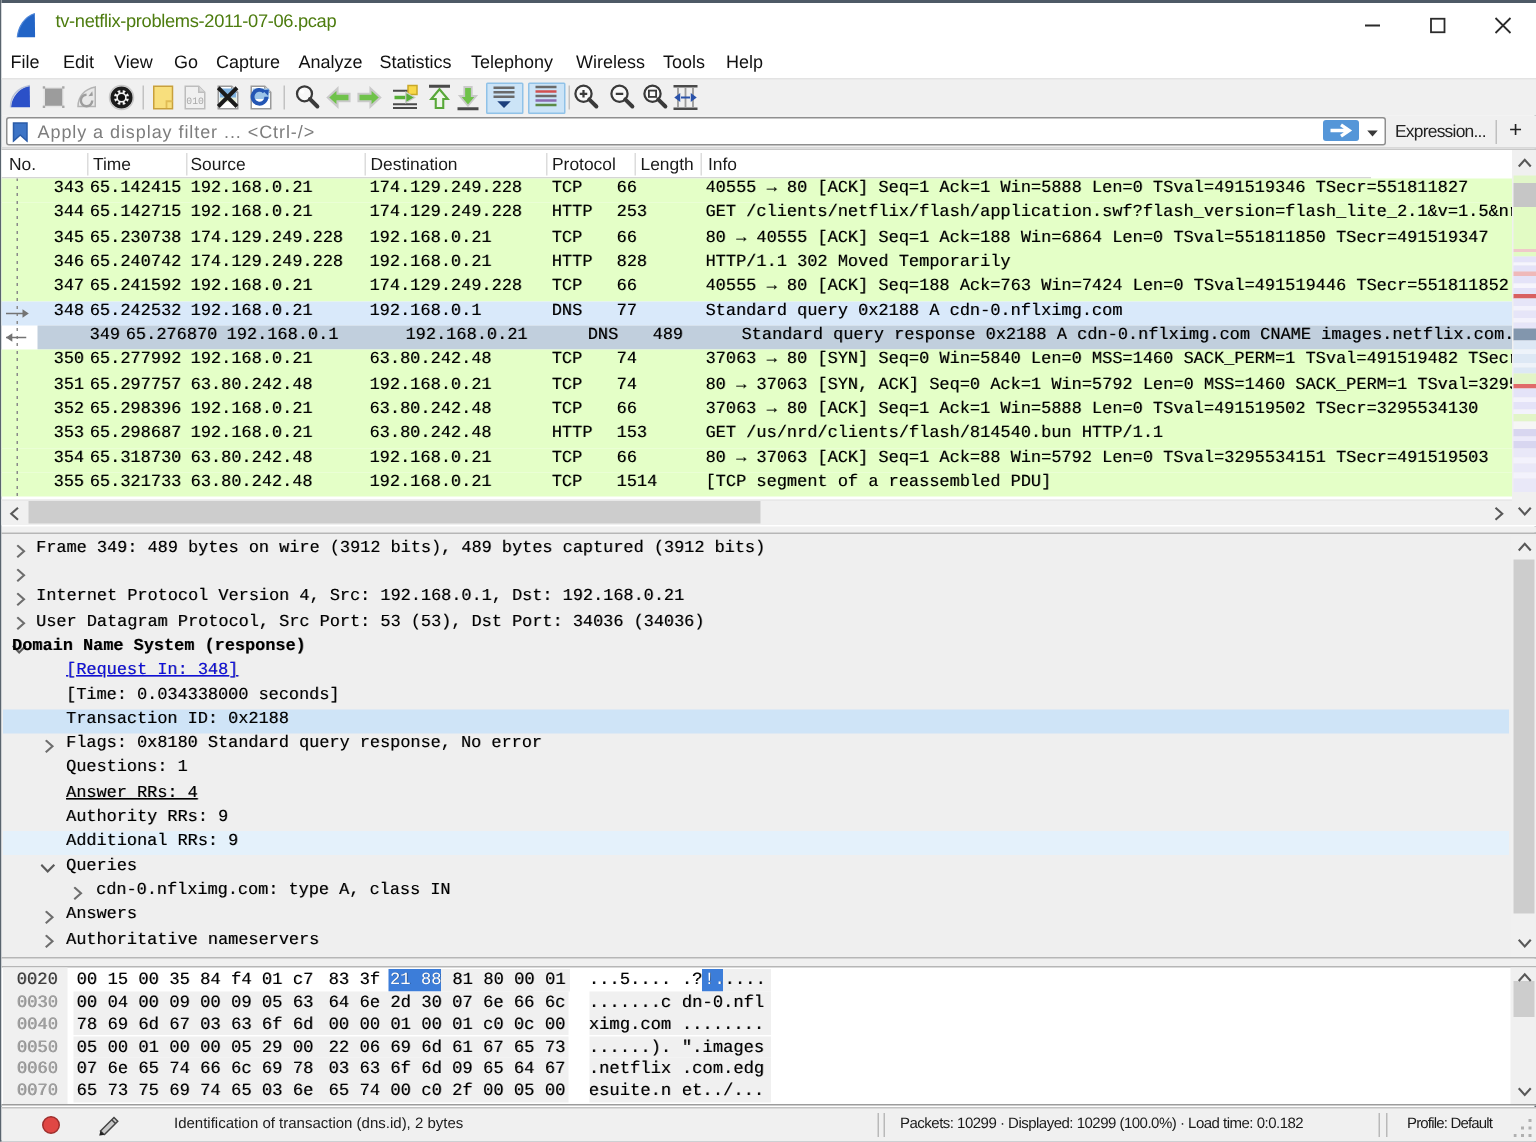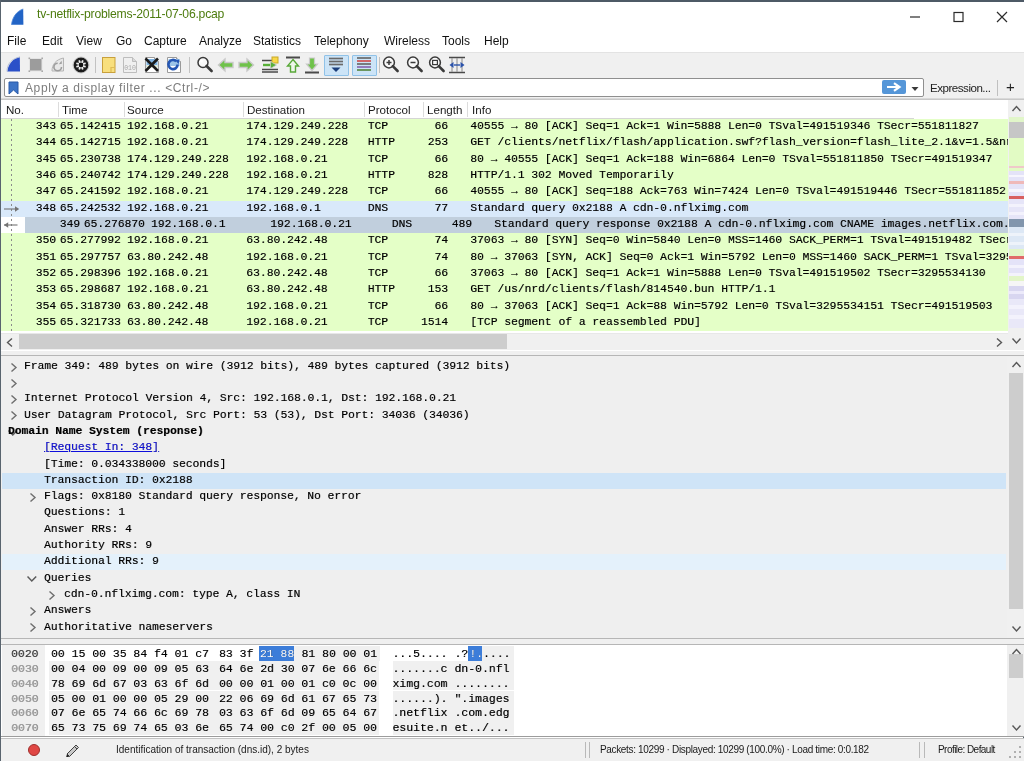--- a/index.html
+++ b/index.html
@@ -27,21 +27,21 @@
 #fplus{position:absolute;left:1005px;top:1px;font-size:15px;color:#222;}
 
 #plist{position:absolute;left:0;top:99px;width:1024px;height:252px;background:#fff;border-top:1px solid #c8c8c8;box-sizing:border-box;}
 #phead{position:absolute;left:0;top:0;width:913px;height:19px;background:#fff;border-bottom:1px solid #d5d5d5;box-sizing:border-box;}
 #phead span{position:absolute;top:3px;font-size:11.6px;color:#1a1a1a;}
 #phead i{position:absolute;top:2px;width:1px;height:15px;background:#dcdcdc;}
 .prow{position:absolute;left:0;width:1008px;height:16.33px;}
 .prow span{position:absolute;top:1px;}
 .c0{left:21px;width:34px;text-align:right;}
 .c1{left:58.8px;}.c2{left:126px;}.c3{left:245.3px;}.c4{left:366.8px;}
-.c5{left:392px;width:55px;text-align:right;}
+.c5{left:410px;width:55px;text-align:left;}
 .c6{left:469.3px;}
 .gr{background:#e4ffc7;}
 .bl{background:#d9e9fa;}
 .sel{background:#c1cfdd;margin-left:24px;}
 
 #dpane .mono{font-size:11.26px;}
 #bpane .mono{font-size:11.45px;}
 #dpane{position:absolute;left:0;top:355px;width:1024px;height:284px;background:#efefef;border-top:1px solid #b6b6b6;border-bottom:1px solid #b6b6b6;box-sizing:border-box;}
 
 #bpane{position:absolute;left:0;top:644px;width:1024px;height:93px;background:#fff;border-top:1px solid #b6b6b6;border-bottom:1px solid #9c9c9c;box-sizing:border-box;}
@@ -444,21 +444,21 @@
       <span class="mono abs" style="left:7px;top:68.9px;font-weight:bold;">Domain Name System (response)</span>
 <span class="mono abs" style="left:43px;top:85.2px;color:#0e0edc;text-decoration:underline;">[Request In: 348]</span>
 <span class="mono abs" style="left:43px;top:101.5px;">[Time: 0.034338000 seconds]</span>
 <div class="abs" style="left:1px;top:116.6px;width:1004px;height:16.3px;background:#cfe4f7"></div>
       <span class="mono abs" style="left:43px;top:117.8px;">Transaction ID: 0x2188</span>
 <svg class="abs" style="left:27px;top:136.9px" width="9" height="9">
         <path d="M2.5,0.5 L7,4.5 L2.5,8.5" stroke="#6e6e6e" stroke-width="1.4" fill="none"></path>
       </svg>
       <span class="mono abs" style="left:43px;top:134.1px;">Flags: 0x8180 Standard query response, No error</span>
 <span class="mono abs" style="left:43px;top:150.4px;">Questions: 1</span>
-<span class="mono abs" style="left:43px;top:166.7px;">Answer RRs: 4</span>
+<span class="mono abs" style="left:43px;top:166.7px;text-decoration:underline;">Answer RRs: 4</span>
 <span class="mono abs" style="left:43px;top:183.0px;">Authority RRs: 9</span>
 <div class="abs" style="left:1px;top:198.1px;width:1004px;height:16.3px;background:#e4f1fb"></div>
       <span class="mono abs" style="left:43px;top:199.3px;">Additional RRs: 9</span>
 <svg class="abs" style="left:26px;top:219.4px" width="10" height="9">
         <path d="M0.5,1.5 L4.8,6 L9.2,1.5" stroke="#5a5a5a" stroke-width="1.5" fill="none"></path>
       </svg>
       <span class="mono abs" style="left:43px;top:215.6px;">Queries</span>
 <svg class="abs" style="left:46px;top:234.7px" width="9" height="9">
         <path d="M2.5,0.5 L7,4.5 L2.5,8.5" stroke="#6e6e6e" stroke-width="1.4" fill="none"></path>
       </svg>

